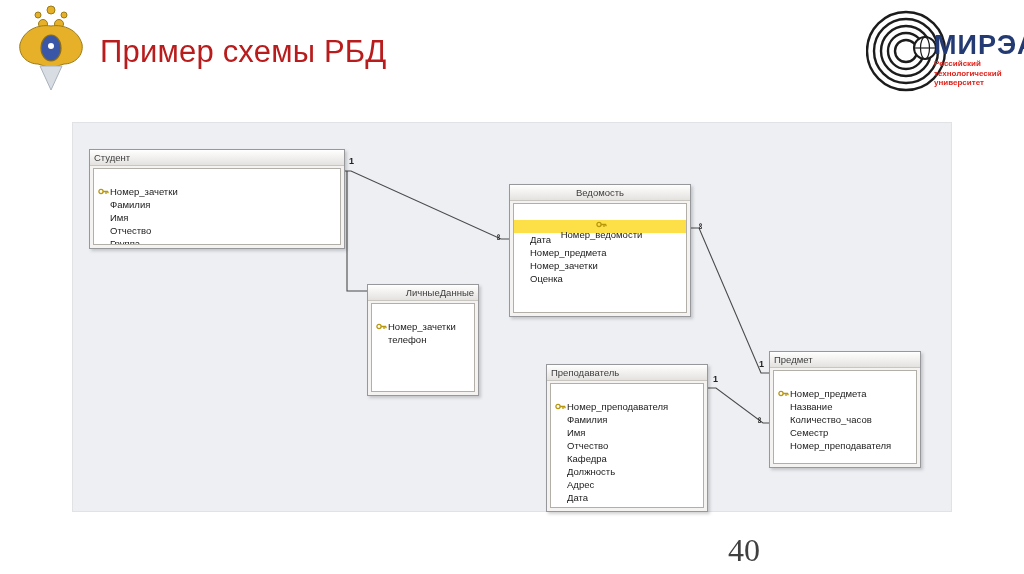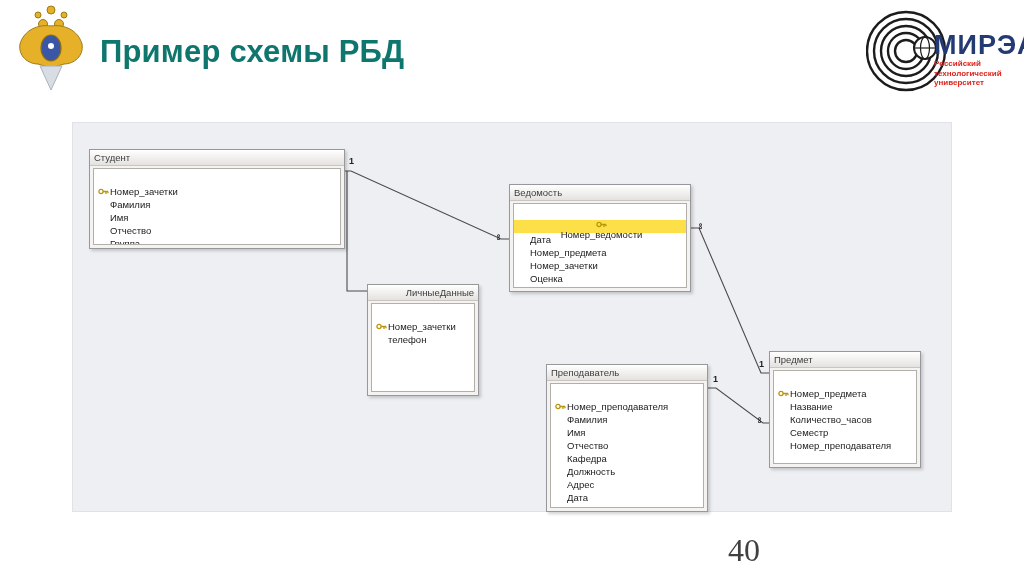--- a/index.html
+++ b/index.html
@@ -6,21 +6,21 @@
   body {
     width:1024px; height:574px; background:#ffffff; overflow:hidden;
     font-family:"Liberation Sans", sans-serif; position:relative;
   }
   .slide { position:absolute; inset:0; }
 
   
   .coat { position:absolute; left:10px; top:4px; width:82px; height:92px; }
   .header-title {
     position:absolute; left:100px; top:34px; margin:0;
-    font-size:31px; font-weight:bold; color:#0f766e; letter-spacing:.2px;
+    font-size:31px; font-weight:normal; color:#b91c1c; letter-spacing:.2px;
   }
   .mirea { position:absolute; left:866px; top:4px; width:156px; height:100px; display:flex; }
   .mirea-rings { width:82px; height:92px; flex:0 0 auto; }
   .mirea-text { margin-left:-14px; padding-top:28px; }
   .mirea-name { font-size:27px; font-weight:bold; color:#233a73; line-height:27px; letter-spacing:1px; }
   .mirea-sub div { color:#e0231c; font-size:8px; line-height:9.5px; font-weight:bold; }
 
   
   .panel {
     position:absolute; left:72px; top:122px; width:880px; height:390px;
@@ -43,21 +43,21 @@
     background:#ffffff; border:1px solid #b2afa9; padding-top:16px; box-sizing:border-box;
     overflow:hidden;
   }
   .frow { height:13px; display:flex; align-items:center; padding-left:3px; }
   .frow .kslot { width:13px; flex:0 0 auto; display:flex; align-items:center; justify-content:center; }
   .frow .fname { color:#1a1a1a; white-space:nowrap; }
   .frow.hl { background:#fde047;flex-direction:column; }
 
   #t-student  { left:16px;  top:26px;  width:256px; height:100px; }
   #t-personal { left:294px; top:161px; width:112px; height:112px;text-align:right; }
-  #t-vedomost { left:436px; top:61px;  width:182px; height:108px; }
+  #t-vedomost { left:436px; top:61px;  width:182px; height:133px;text-align:center; }
   #t-teacher  { left:473px; top:241px; width:162px; height:148px; }
   #t-subject  { left:696px; top:228px; width:152px; height:117px; }
 
   .page-num {
     position:absolute; left:728px; top:532px;
     font-family:"Liberation Serif", serif; font-size:32px; color:#404040;
   }
 </style>
 </head>
 <body>

